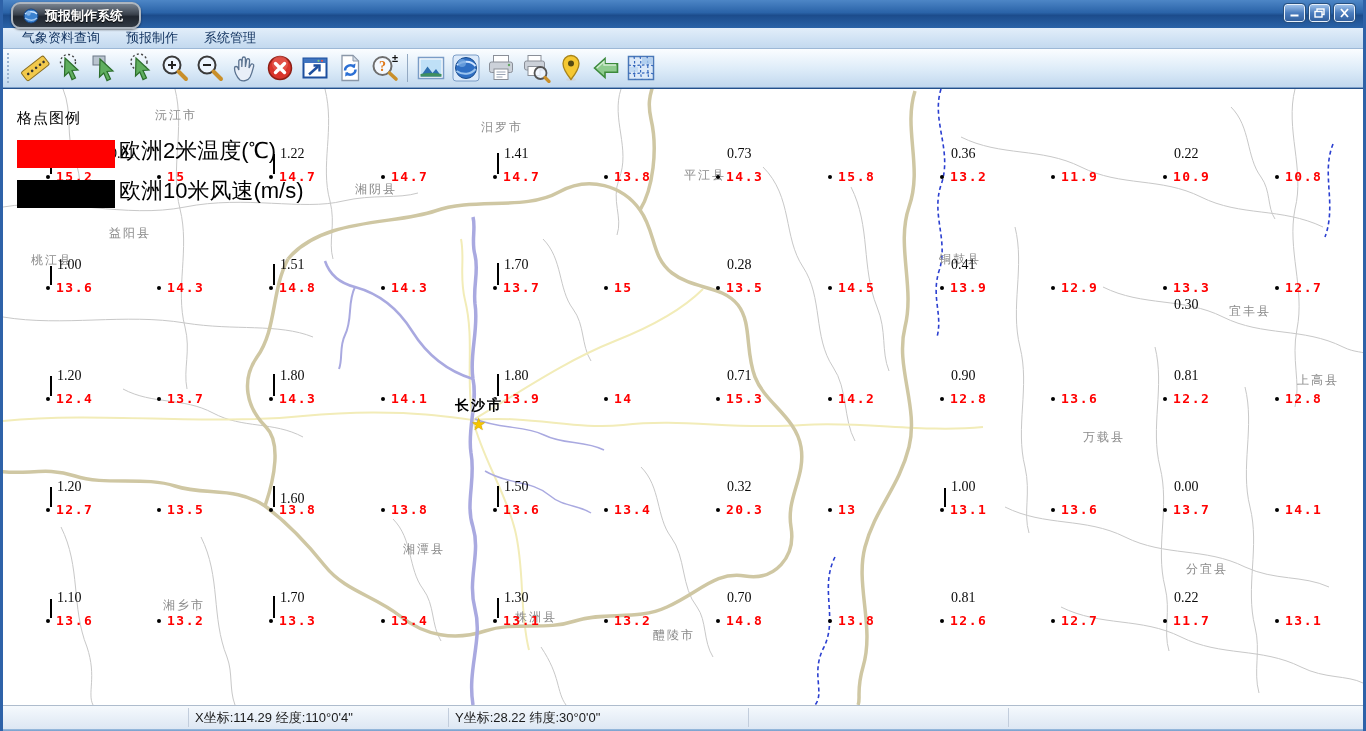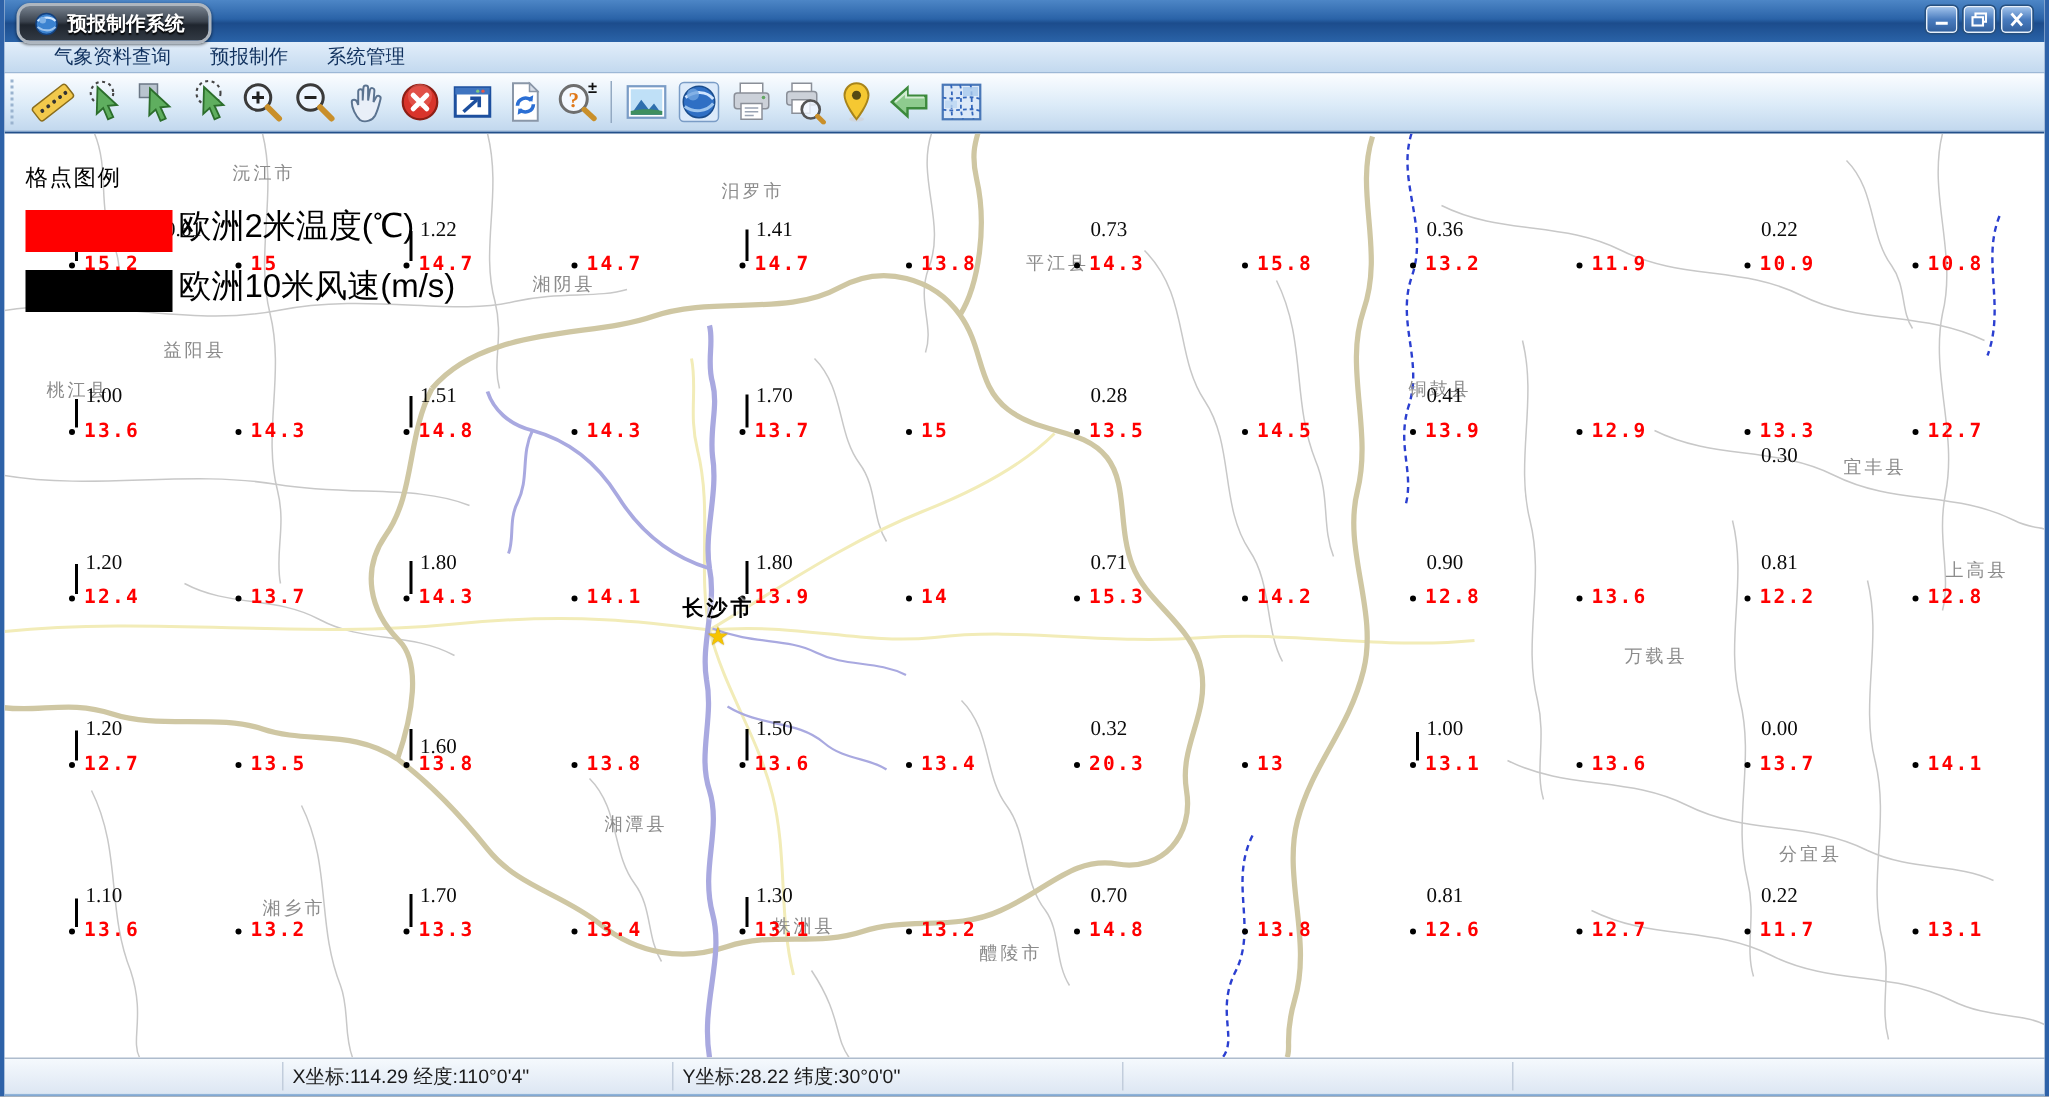--- a/index.html
+++ b/index.html
@@ -9,21 +9,21 @@
   .titlebar{position:relative;height:28px;background:linear-gradient(180deg,#4d86c6 0%,#2a63a8 45%,#1c4c8c 55%,#2a63a8 100%);}
   .title-tab{position:absolute;left:8px;top:2px;height:23px;display:flex;align-items:center;gap:6px;
              padding:0 16px 0 10px;border-radius:9px;background:linear-gradient(180deg,#77828f 0%,#3a424d 45%,#1f252e 55%,#323a44 100%);
              border:2px solid #aeb6bf;box-shadow:0 1px 2px rgba(0,0,0,.5);}
   .title-tab span{color:#fff;font-size:13px;font-weight:bold;text-shadow:0 1px 1px #000;white-space:nowrap;}
   .winbtns{position:absolute;right:8px;top:4px;display:flex;gap:4px;}
   .winbtn{width:19px;height:16px;border-radius:3px;border:1px solid #e8f0fa;outline:1px solid #27507f;
           background:linear-gradient(180deg,#9dc0ea,#4a7cbe 50%,#33619f);display:flex;align-items:center;justify-content:center;cursor:default;}
   
   .menubar{height:20px;background:linear-gradient(180deg,#e2eefa,#c3d9ef);display:flex;align-items:center;
-           border-bottom:1px solid #9db8d6;padding-left:20px;}
+           border-bottom:1px solid #9db8d6;padding-left:6px;}
   .menu-item{font-size:13px;color:#10315e;padding:0 13px;height:100%;display:flex;align-items:center;cursor:default;}
   
   .toolbar{height:38px;background:linear-gradient(180deg,#fbfdff 0%,#dcebf8 55%,#c2d8ee 100%);
            display:flex;align-items:center;border-bottom:1px solid #7ea0c8;padding-left:2px;}
   .grip{width:4px;height:30px;border-left:2px dotted #9ab3cf;margin:0 4px 0 2px;}
   .tbtn{width:35px;height:34px;display:flex;align-items:center;justify-content:center;border-radius:3px;}
   .tsep{width:1px;height:28px;background:#93a9c2;margin:0 5px;}
   
   .map{position:relative;width:1360px;height:616px;background:#fff;border-top:1px solid #24508a;overflow:hidden;}
   .basemap{position:absolute;left:0;top:0;z-index:1;}
@@ -587,21 +587,21 @@
         <span class="county" style="left: 352px; top: 92px;">湘阴县</span>
         <span class="county" style="left: 106px; top: 136px;">益阳县</span>
         <span class="county" style="left: 28px; top: 163px;">桃江县</span>
         <span class="county" style="left: 681px; top: 78px;">平江县</span>
         <span class="county" style="left: 936px; top: 162px; text-align: center;">铜鼓县</span>
         <span class="county" style="left: 1226px; top: 214px;">宜丰县</span>
         <span class="county" style="left: 1294px; top: 283px;">上高县</span>
         <span class="county" style="left: 1080px; top: 340px;">万载县</span>
         <span class="county" style="left: 400px; top: 452px;">湘潭县</span>
         <span class="county" style="left: 1183px; top: 472px;">分宜县</span>
-        <span class="county" style="left: 172px; top: 508px;">湘乡市</span>
+        <span class="county" style="left: 160px; top: 508px;">湘乡市</span>
         <span class="county" style="left: 512px; top: 520px;">株洲县</span>
         <span class="county" style="left: 650px; top: 538px;">醴陵市</span>
       </div>
 
     <div class="city" style="left:452px;top:308px">长沙市</div>
     <div class="star" style="left:468px;top:325px">★</div>
 
     <div class="legend">
       <div class="legend-title">格点图例</div>
       <div>

